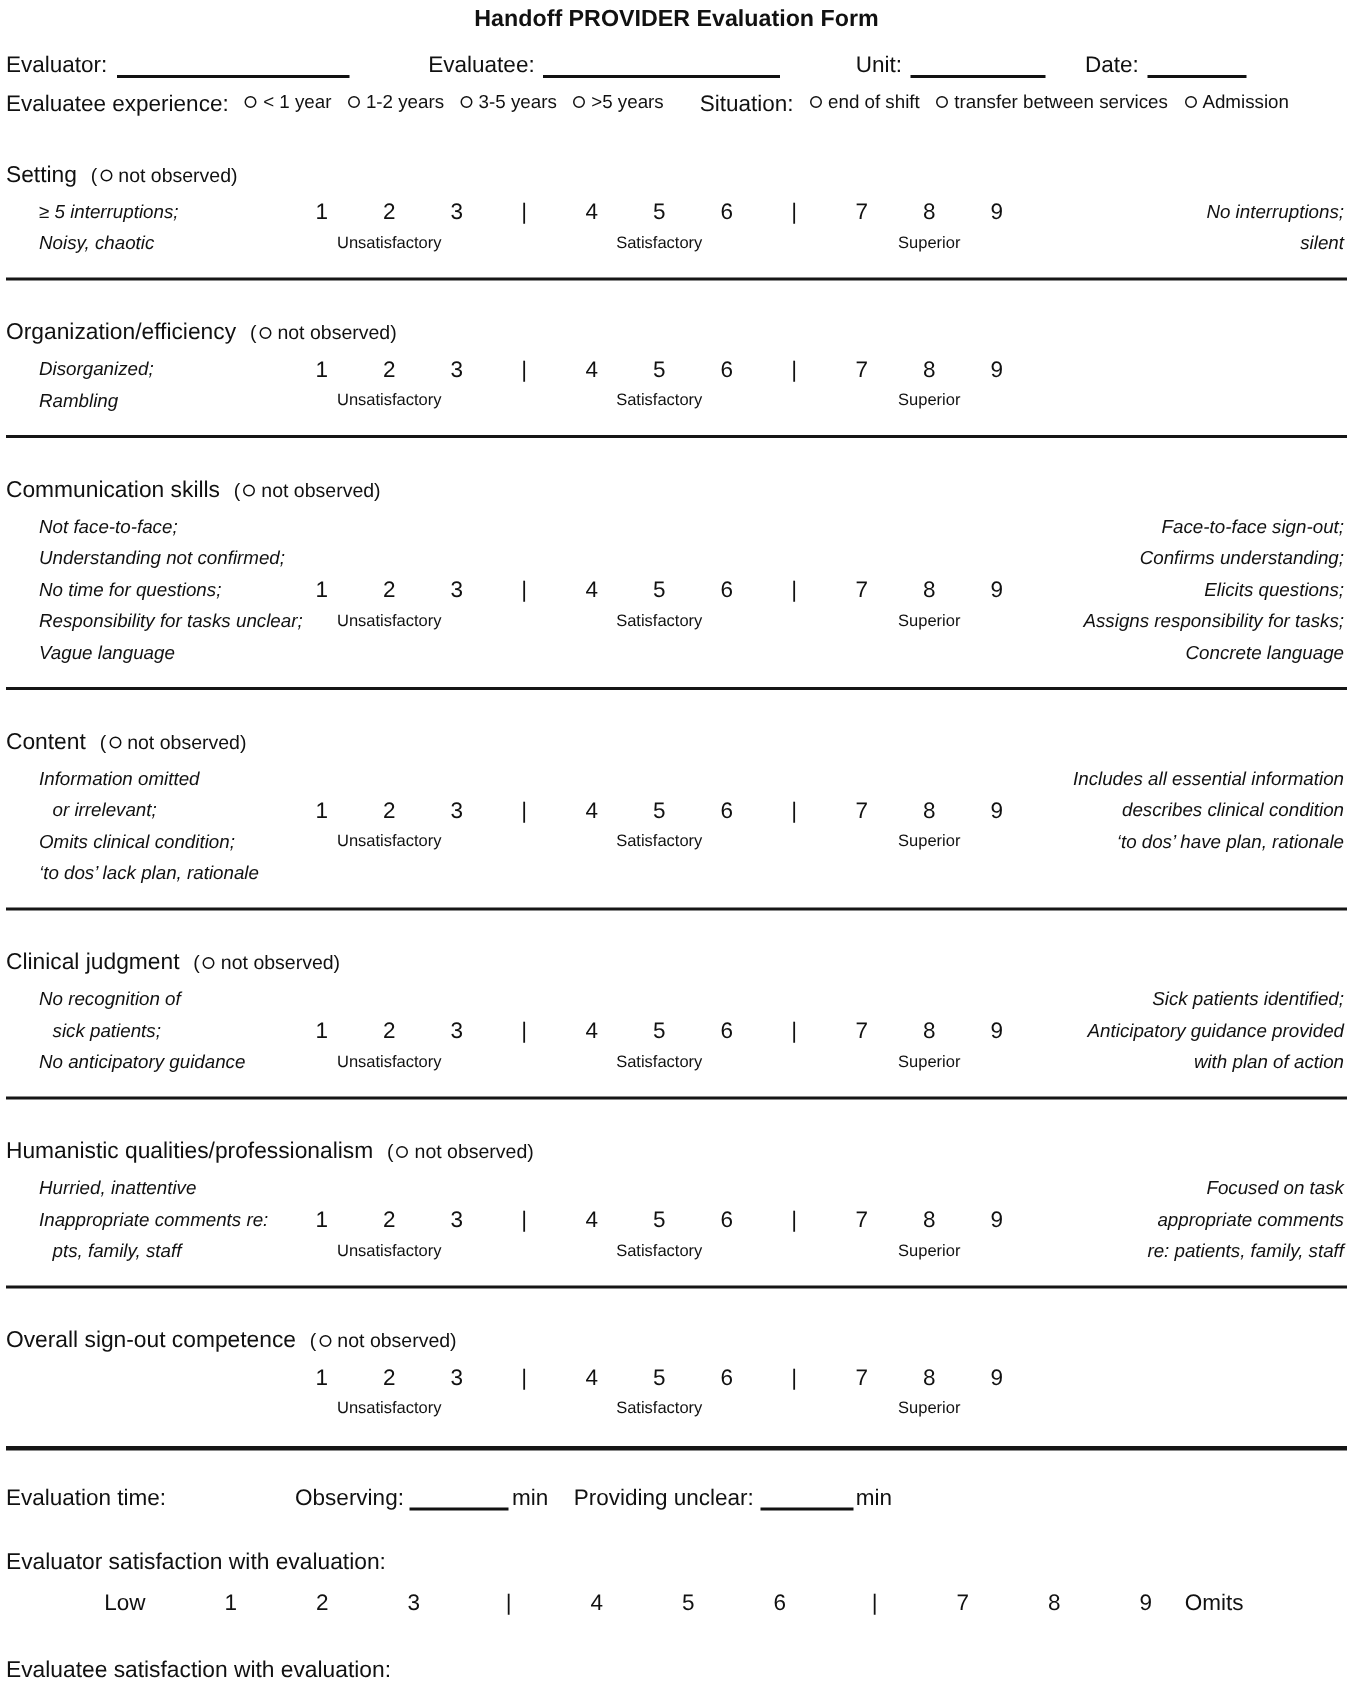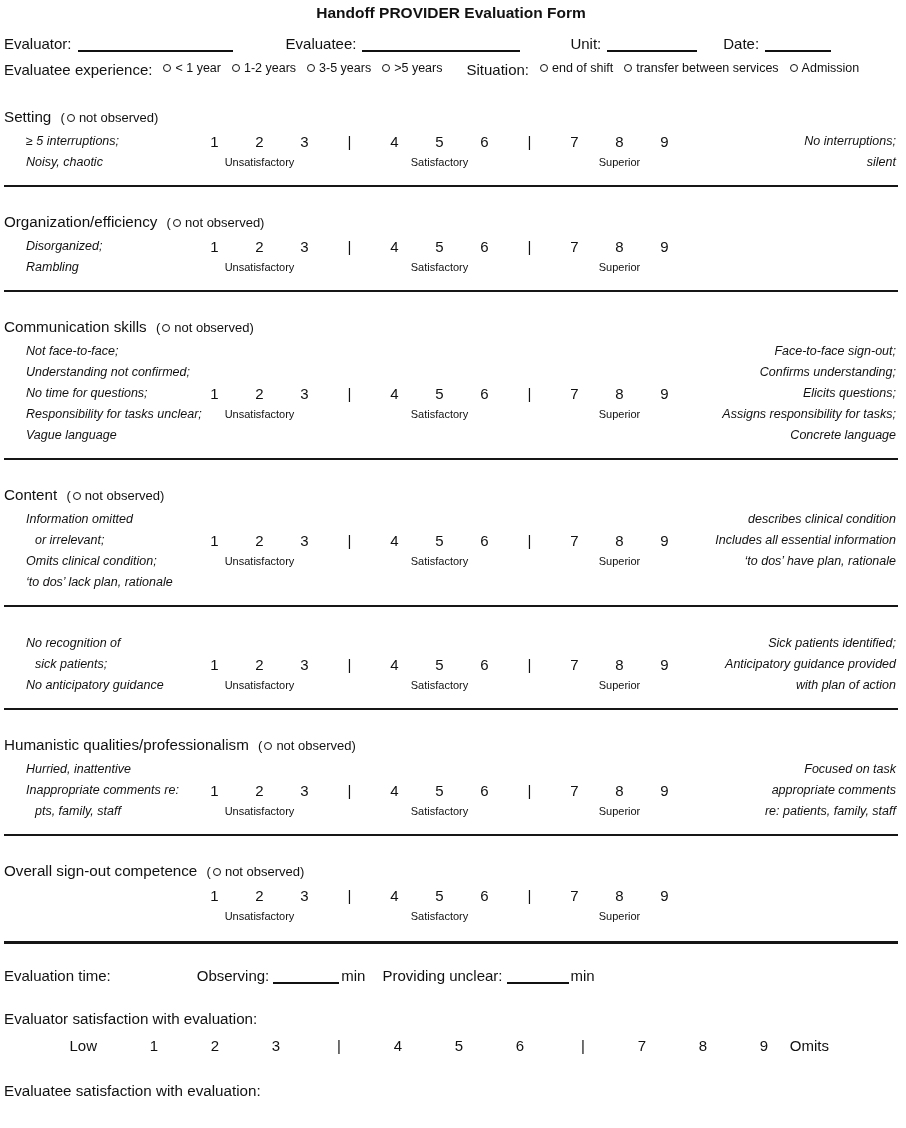--- a/index.html
+++ b/index.html
@@ -275,29 +275,33 @@
             <span class="sc">8</span>
             <span class="sc">9</span>
           </div>
         <div class="grp-row">
             <span class="grp">Unsatisfactory</span>
             <span class="grp">Satisfactory</span>
             <span class="grp">Superior</span>
           </div>
       </div>
       <div class="anchor-right">
+        <div class="anchor-line">Includes all essential information</div>
         <div class="anchor-line">describes clinical condition</div>
-        <div class="anchor-line">Includes all essential information</div>
         <div class="anchor-line">‘to dos’ have plan, rationale</div>
       </div>
     </div>
     <hr class="divider">
   </div>
 
   <div class="section">
+    <div class="sec-head">
+      <span>Clinical judgment</span>
+      <span class="nobs"><span>(</span><span class="nobs-circ"></span><span>not observed)</span></span>
+    </div>
     <div class="sec-body">
       <div class="anchor-left">
         <div class="anchor-line">No recognition of</div>
         <div class="anchor-line ind">sick patients;</div>
         <div class="anchor-line">No anticipatory guidance</div>
       </div>
       <div class="scale-wrap mt1">
         <div class="nums">
             <span class="sc">1</span>
             <span class="sc">2</span>

